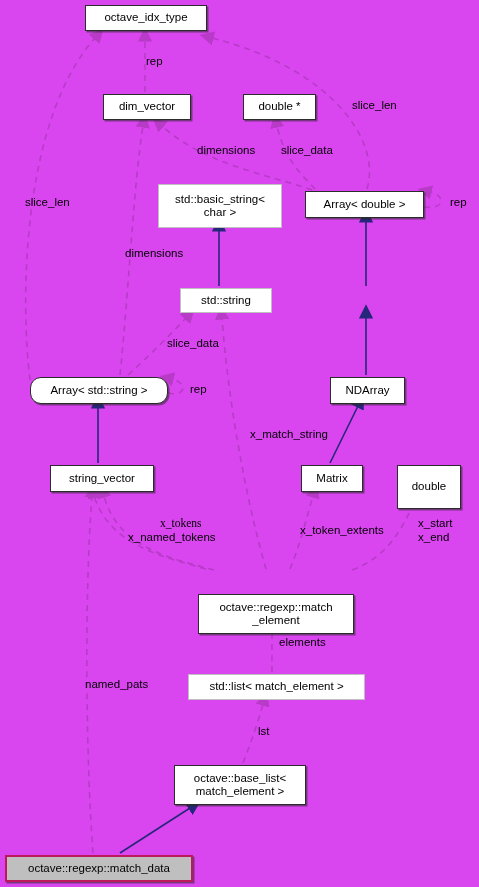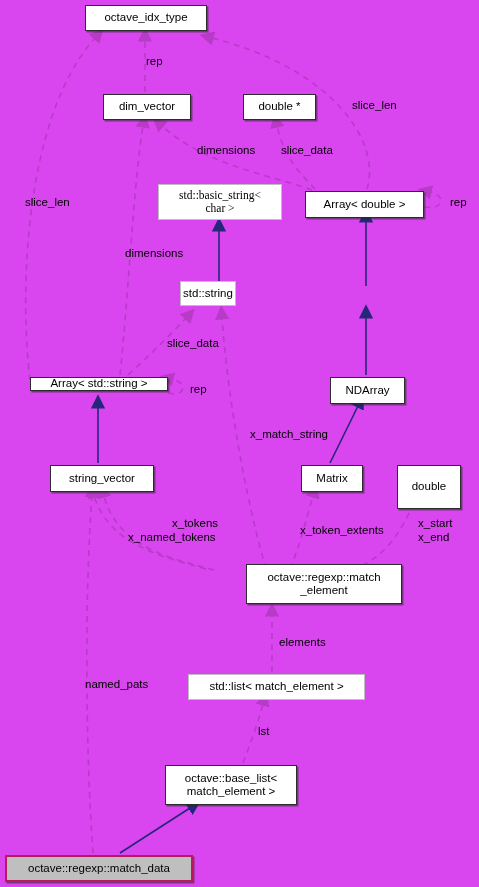--- a/index.html
+++ b/index.html
@@ -121,47 +121,47 @@
 
       <path d="M98,463 L98,407" marker-end="url(#arrI)"></path>
 
       <path d="M120,853 L190,808" marker-end="url(#arrI)"></path>
     </g>
   </svg>
 
   <div class="node" style="left: 85px; top: 5px; width: 122px; height: 26px;">octave_idx_type</div>
   <div class="node" style="left: 103px; top: 94px; width: 88px; height: 26px;">dim_vector</div>
   <div class="node" style="left: 243px; top: 94px; width: 73px; height: 26px;">double *</div>
-  <div class="node faded" style="left: 158px; top: 184px; width: 124px; height: 36px; font-family: Liberation Serif, serif;">std::basic_string&lt;
+  <div class="node faded" style="left: 158px; top: 184px; width: 124px; height: 44px;">std::basic_string&lt;
 char &gt;</div>
   <div class="node" style="left: 305px; top: 191px; width: 119px; height: 27px;">Array&lt; double &gt;</div>
-  <div class="node faded" style="left: 180px; top: 281px; width: 56px; height: 25px;">std::string</div>
-  <div class="node" style="left: 30px; top: 377px; width: 138px; height: 14px;">Array&lt; std::string &gt;</div>
+  <div class="node faded" style="left: 180px; top: 288px; width: 92px; height: 25px;">std::string</div>
+  <div class="node" style="left: 30px; top: 377px; width: 138px; height: 27px; border-radius: 11px;">Array&lt; std::string &gt;</div>
   <div class="node" style="left: 330px; top: 377px; width: 75px; height: 27px;">NDArray</div>
   <div class="node" style="left: 50px; top: 465px; width: 104px; height: 27px;">string_vector</div>
   <div class="node" style="left: 301px; top: 465px; width: 62px; height: 27px;">Matrix</div>
   <div class="node" style="left: 397px; top: 465px; width: 64px; height: 44px;">double</div>
-  <div class="node" style="left: 198px; top: 564px; width: 156px; height: 40px; margin-left: 48px;">octave::regexp::match
+  <div class="node" style="left: 198px; top: 594px; width: 156px; height: 40px;">octave::regexp::match
 _element</div>
   <div class="node faded" style="left: 188px; top: 674px; width: 177px; height: 26px;">std::list&lt; match_element &gt;</div>
-  <div class="node" style="left: 165px; top: 765px; width: 132px; height: 40px;">octave::base_list&lt;
+  <div class="node" style="left: 174px; top: 765px; width: 132px; height: 40px;">octave::base_list&lt;
 match_element &gt;</div>
   <div class="node highlight" style="left: 5px; top: 855px; width: 188px; height: 27px;">octave::regexp::match_data</div>
 
   <div class="edge-label" style="left: 146px; top: 55px;">rep</div>
   <div class="edge-label" style="left: 352px; top: 99px;">slice_len</div>
   <div class="edge-label" style="left: 197px; top: 144px;">dimensions</div>
   <div class="edge-label" style="left: 281px; top: 144px;">slice_data</div>
   <div class="edge-label" style="left: 25px; top: 196px;">slice_len</div>
   <div class="edge-label" style="left: 450px; top: 196px;">rep</div>
   <div class="edge-label" style="left: 125px; top: 247px;">dimensions</div>
   <div class="edge-label" style="left: 167px; top: 337px;">slice_data</div>
   <div class="edge-label" style="left: 190px; top: 383px;">rep</div>
   <div class="edge-label" style="left: 250px; top: 428px;">x_match_string</div>
-  <div class="edge-label" style="left: 172px; top: 517px;">x_tokens</div>
+  <div class="edge-label" style="left: 160px; top: 517px; font-family: Liberation Serif, serif;">x_tokens</div>
   <div class="edge-label" style="left: 128px; top: 531px;">x_named_tokens</div>
   <div class="edge-label" style="left: 300px; top: 524px;">x_token_extents</div>
   <div class="edge-label" style="left: 418px; top: 517px;">x_start</div>
   <div class="edge-label" style="left: 418px; top: 531px;">x_end</div>
   <div class="edge-label" style="left: 279px; top: 636px;">elements</div>
   <div class="edge-label" style="left: 85px; top: 678px;">named_pats</div>
   <div class="edge-label" style="left: 258px; top: 725px;">lst</div>
 
 </div>
 

